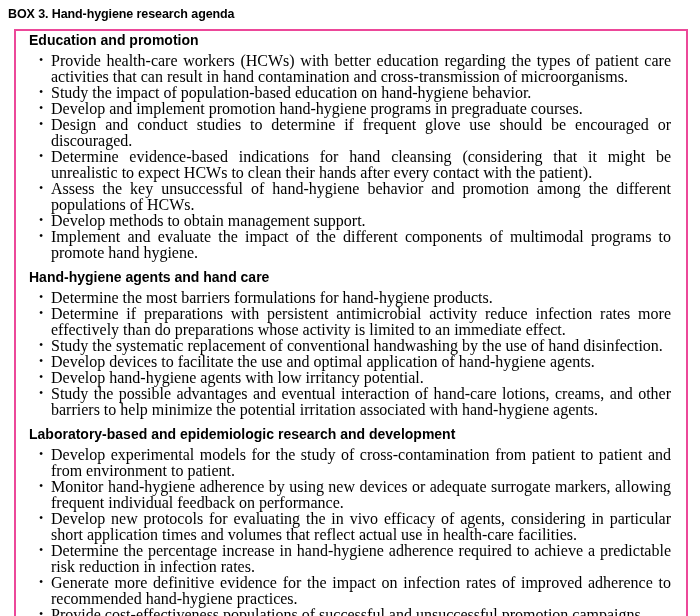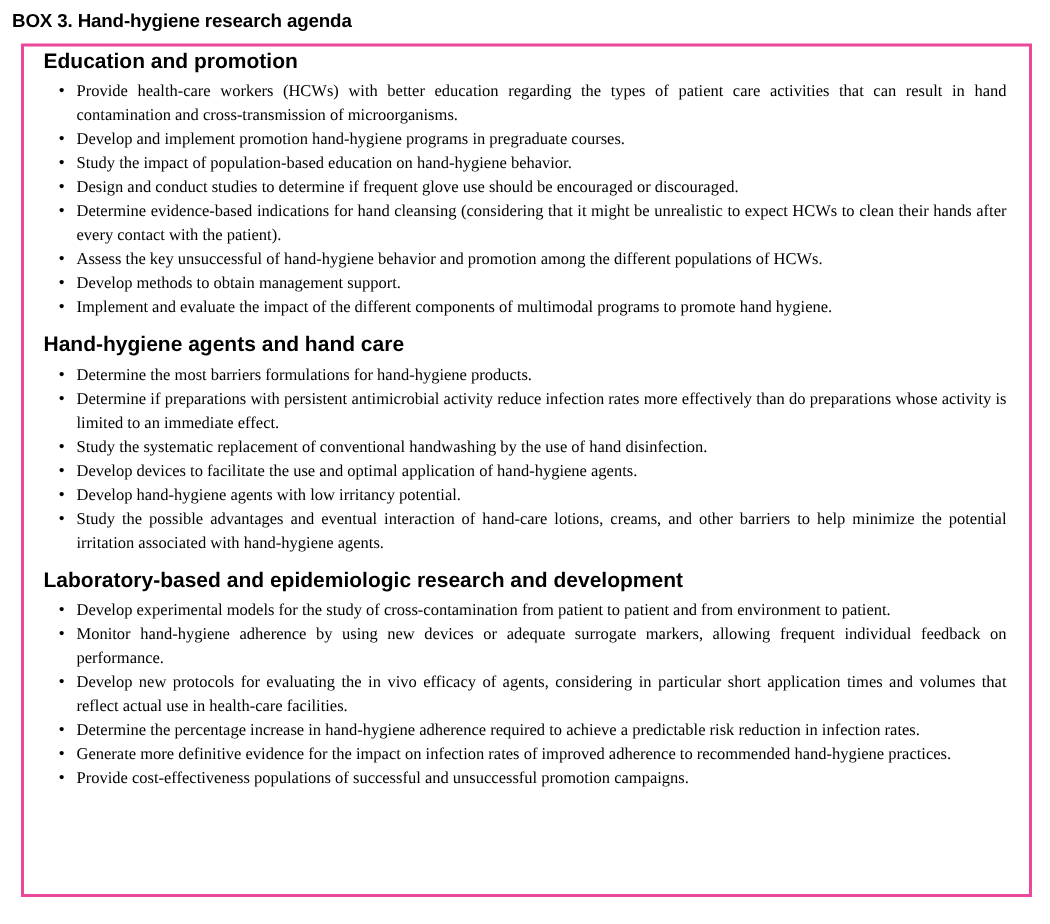--- a/index.html
+++ b/index.html
@@ -49,21 +49,21 @@
   }
   ul.bullet-list {
     margin: 0;
     padding: 0 0 0 10px;
     list-style: none;
   }
   ul.bullet-list li {
     position: relative;
     padding-left: 12px;
     font-family: "Liberation Serif", serif;
-    font-size: 11px;
+    font-size: 16px;
     line-height: 16px;
     text-align: justify;
     color: #000000;
   }
   ul.bullet-list li::before {
     content: "\2022";
     position: absolute;
     left: 0;
     top: -1px;
     font-size: 12px;
@@ -75,22 +75,22 @@
 <div class="page">
 
   <div class="box-title">BOX 3. Hand-hygiene research agenda</div>
 
   <div class="agenda-box">
 
     <div class="section">
       <div class="section-heading">Education and promotion</div>
       <ul class="bullet-list">
         <li>Provide health-care workers (HCWs) with better education regarding the types of patient care activities that can result in hand contamination and cross-transmission of microorganisms.</li>
+        <li>Study the impact of population-based education on hand-hygiene behavior.</li>
         <li>Develop and implement promotion hand-hygiene programs in pregraduate courses.</li>
-        <li>Study the impact of population-based education on hand-hygiene behavior.</li>
         <li>Design and conduct studies to determine if frequent glove use should be encouraged or discouraged.</li>
         <li>Determine evidence-based indications for hand cleansing (considering that it might be unrealistic to expect HCWs to clean their hands after every contact with the patient).</li>
         <li>Assess the key unsuccessful of hand-hygiene behavior and promotion among the different populations of HCWs.</li>
         <li>Develop methods to obtain management support.</li>
         <li>Implement and evaluate the impact of the different components of multimodal programs to promote hand hygiene.</li>
       </ul>
     </div>
 
     <div class="section">
       <div class="section-heading">Hand-hygiene agents and hand care</div>

